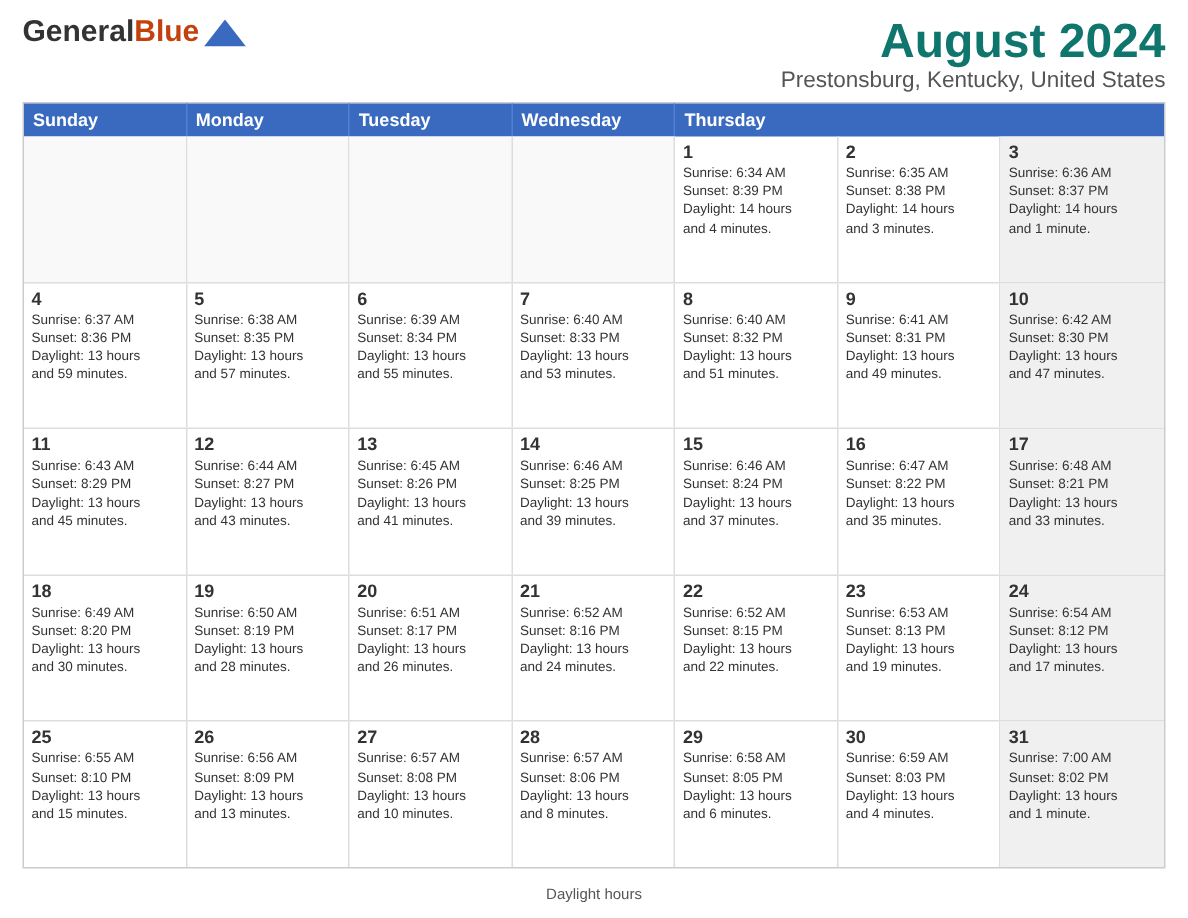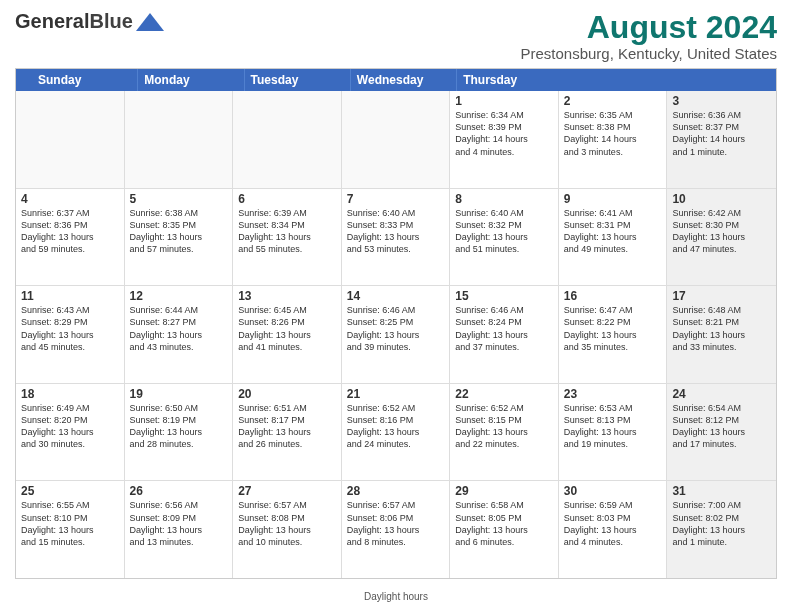--- a/index.html
+++ b/index.html
@@ -28,21 +28,21 @@
       flex-direction: column;
       align-items: flex-start;
     }
     .logo-text {
       font-size: 20px;
       font-weight: bold;
       color: #333;
       line-height: 1.1;
     }
     .logo-text .general { color: #333; }
-    .logo-text .blue { color: #404040; }
+    .logo-text .blue { color: #c2410c; }
     .logo-row {
       display: flex;
       align-items: center;
     }
     .title-block {
       text-align: right;
     }
     .main-title {
       font-size: 32px;
       font-weight: bold;
@@ -56,21 +56,20 @@
     .calendar {
       flex: 1;
       display: flex;
       flex-direction: column;
       border: 1px solid #ccc;
     }
     .cal-header {
       display: grid;
       grid-template-columns: repeat(7, 1fr);
       background: #3a6abf;
-      padding-left: 16px;
     }
     .cal-header-cell {
       color: #fff;
       font-size: 12px;
       font-weight: bold;
       padding: 4px 6px;
       text-align: left;
       border-right: 1px solid #5080cf;
     }
     .cal-header-cell:last-child { border-right: none; }

